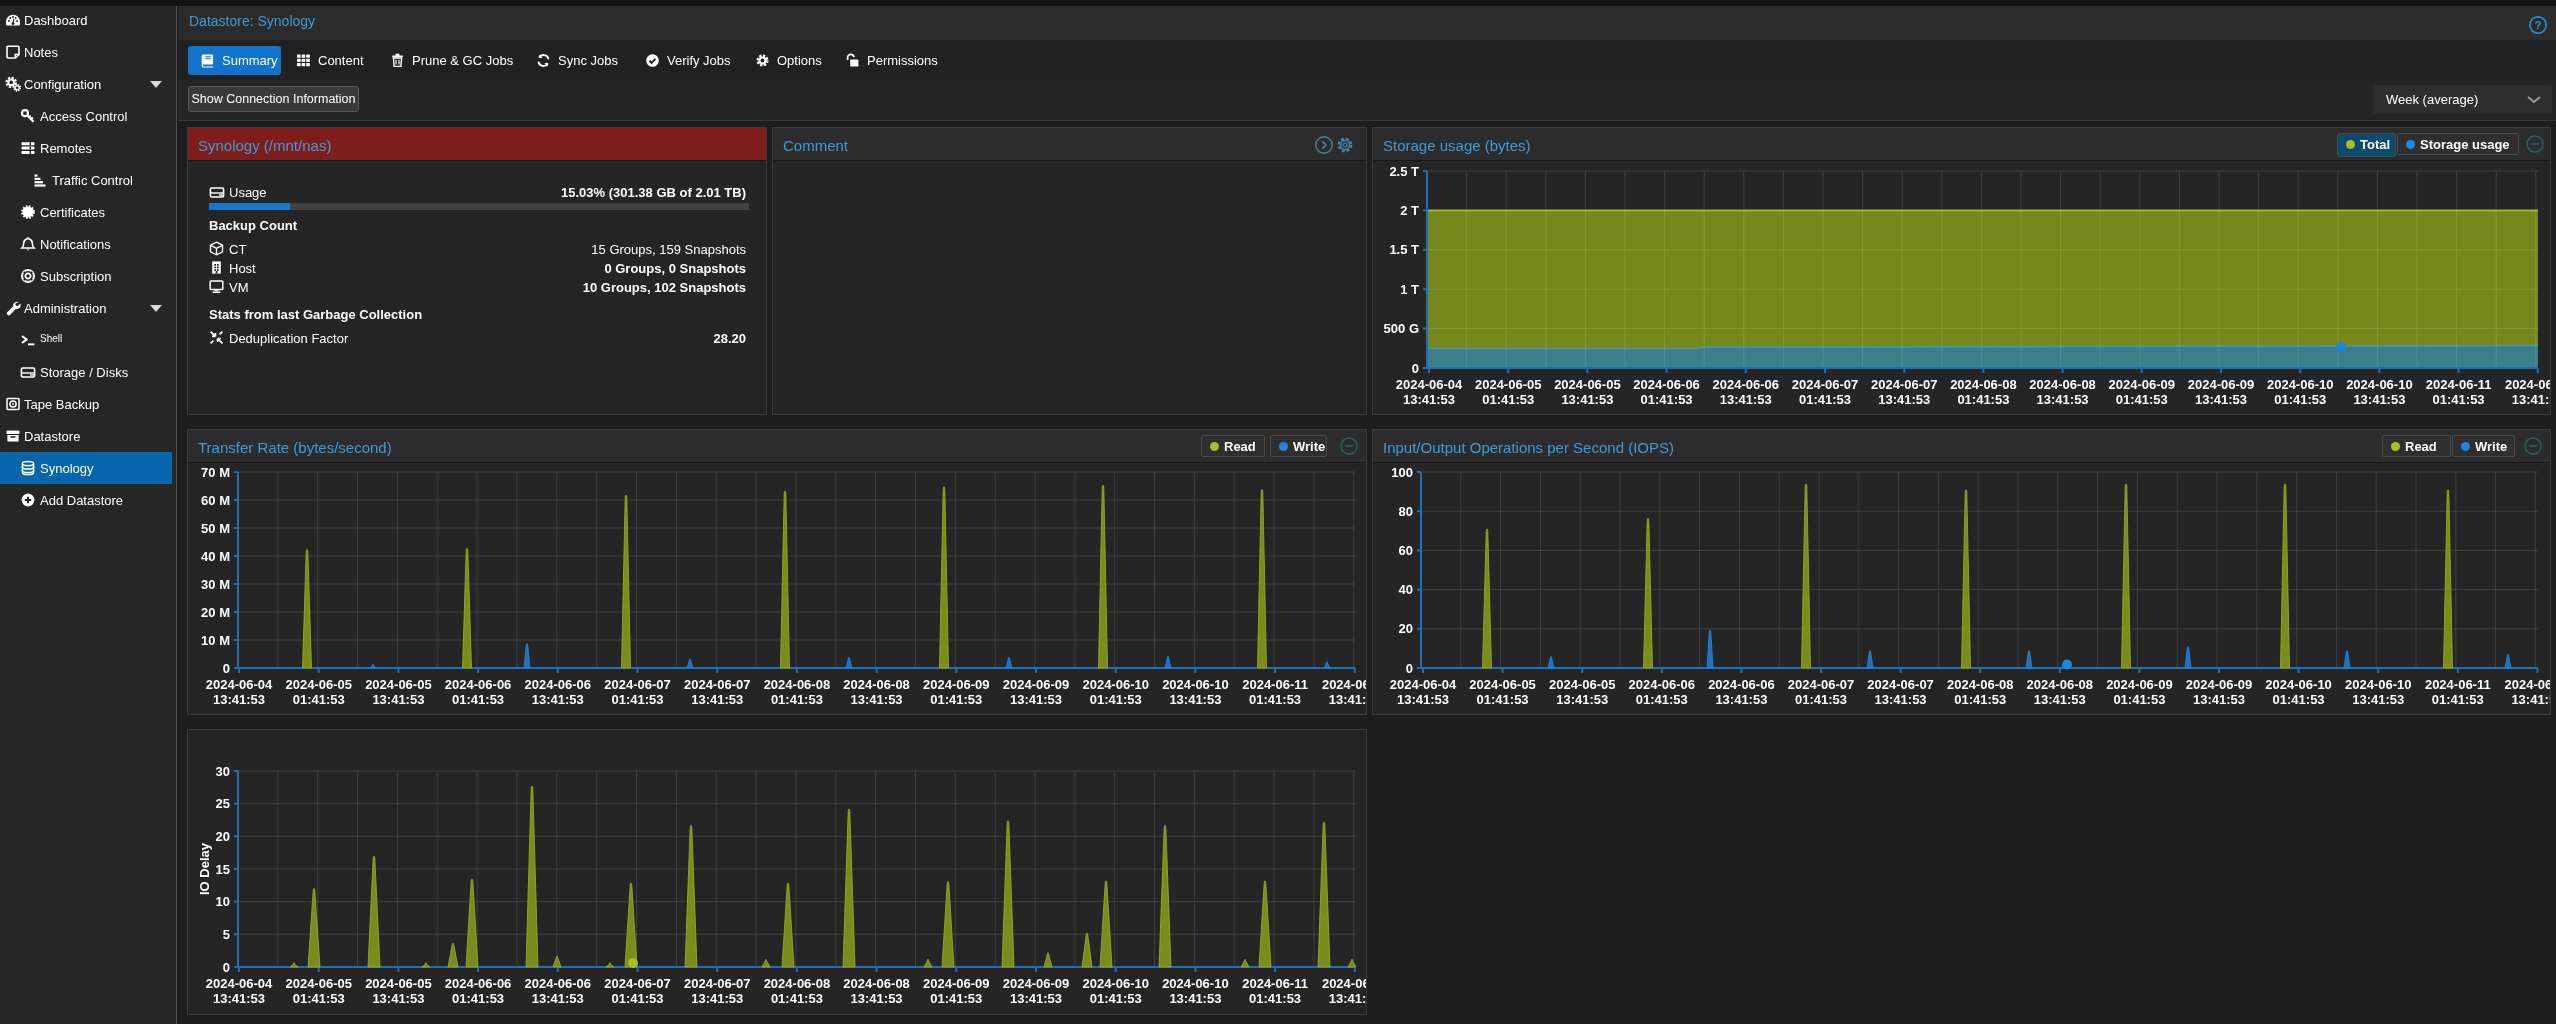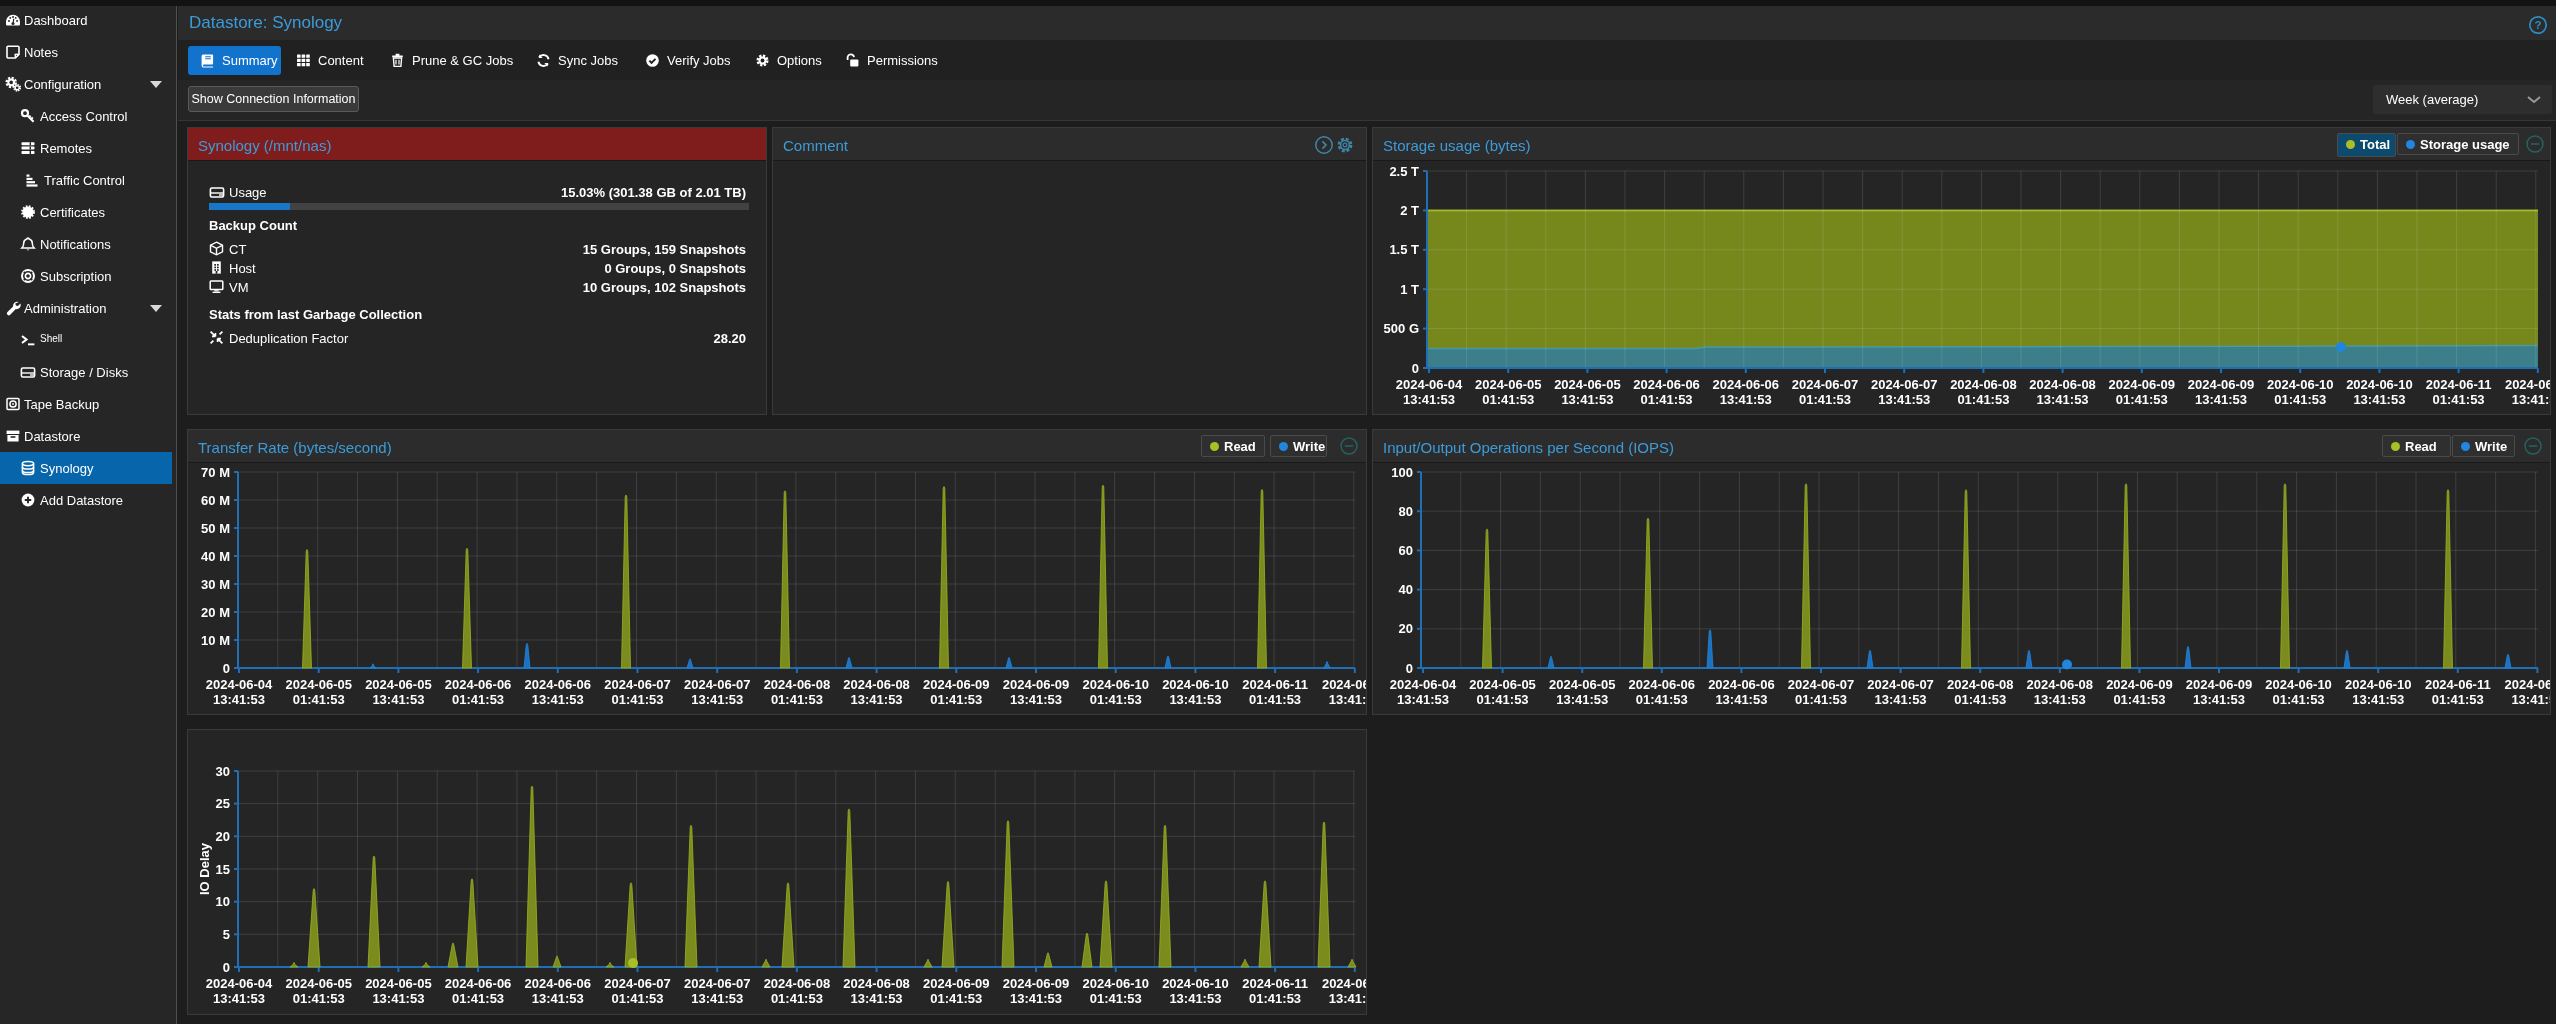--- a/index.html
+++ b/index.html
@@ -52,21 +52,21 @@
     <span style="position:absolute;left:20px;top:8px"><svg width="16" height="16" viewBox="0 0 16 16" style="">
         <rect x="1.5" y="2.2" width="13" height="3" rx="0.8" fill="#fff"></rect>
         <rect x="9.6" y="2.2" width="1.4" height="3" fill="#262626"></rect>
         <rect x="1.5" y="6.6" width="13" height="3" rx="0.8" fill="#fff"></rect>
         <rect x="9.6" y="6.6" width="1.4" height="3" fill="#262626"></rect>
         <rect x="1.5" y="11.0" width="13" height="3" rx="0.8" fill="#fff"></rect>
         <rect x="9.6" y="11.0" width="1.4" height="3" fill="#262626"></rect>
       </svg></span>
     <span style="position:absolute;left:40px;top:9px;font-size:13px;color:#fff;white-space:nowrap">Remotes</span>
   </div>
-<div style="position:absolute;left:4px;top:164px;width:172px;height:32px;">
+<div style="position:absolute;left:12px;top:164px;width:172px;height:32px;">
     <span style="position:absolute;left:20px;top:8px"><svg width="16" height="16" viewBox="0 0 16 16" style="">
         <rect x="2.5" y="2.5" width="3" height="2.2" fill="#fff"></rect>
       <rect x="2.5" y="5.8" width="6" height="2.2" fill="#fff"></rect>
       <rect x="2.5" y="9.1" width="8.5" height="2.2" fill="#fff"></rect>
       <rect x="2.5" y="12.4" width="11" height="2.2" fill="#fff"></rect>
       </svg></span>
     <span style="position:absolute;left:40px;top:9px;font-size:13px;color:#fff;white-space:nowrap">Traffic Control</span>
   </div>
 <div style="position:absolute;left:0;top:196px;width:172px;height:32px;">
     <span style="position:absolute;left:20px;top:8px"><svg width="16" height="16" viewBox="0 0 16 16" style="">
@@ -137,21 +137,21 @@
     <span style="position:absolute;left:40px;top:9px;font-size:13px;color:#fff;white-space:nowrap">Synology</span>
   </div>
 <div style="position:absolute;left:0;top:484px;width:172px;height:32px;">
     <span style="position:absolute;left:20px;top:8px"><svg width="16" height="16" viewBox="0 0 16 16" style="">
         <circle cx="8" cy="8" r="6.4" fill="#fff"></circle>
       <path d="M8,4.8 v6.4 M4.8,8 h6.4" stroke="#262626" stroke-width="1.9"></path>
       </svg></span>
     <span style="position:absolute;left:40px;top:9px;font-size:13px;color:#fff;white-space:nowrap">Add Datastore</span>
   </div>
 <div style="position:absolute;left:178px;top:6px;width:2378px;height:34px;background:#2b2b2b"></div>
-<div style="position:absolute;left:189px;top:13px;font-size:17px;color:#3d9bd9">Datastore: Synology</div>
+<div style="position:absolute;left:189px;top:13px;font-size:14px;color:#3d9bd9">Datastore: Synology</div>
 <span style="position:absolute;left:2528px;top:15px"><svg width="20" height="20" viewBox="0 0 20 20" style="">
       <circle cx="10" cy="10" r="8.2" fill="none" stroke="#2b8dc4" stroke-width="1.7"></circle>
       <text x="10" y="14.2" font-family="Liberation Sans" font-size="11.5" font-weight="bold" fill="#2b8dc4" text-anchor="middle">?</text>
     </svg></span>
 <div style="position:absolute;left:178px;top:40px;width:2378px;height:40px;background:#212121"></div>
 <div style="position:absolute;left:188px;top:46px;width:93px;height:29px;background:#1173cc;border-radius:3px"></div>
 <span style="position:absolute;left:200px;top:53px"><svg width="15" height="15" viewBox="0 0 15 15" style="">
       <path d="M3.2,1.6 h9 a0.9,0.9 0 0 1 0.9,0.9 v8 a0.9,0.9 0 0 1 -0.9,0.9 h-8.2 a1.1,1.1 0 0 0 0,2.2 h9.1 v1 h-9.3 a2.2,2.2 0 0 1 -2.2,-2.2 v-9.2 a1.6,1.6 0 0 1 1.6,-1.6 z" fill="#fff"></path>
       <path d="M5.2,3.8 h5.6 M5.2,5.8 h5.6" stroke="#1173cc" stroke-width="1.1"></path>
     </svg></span>
@@ -219,21 +219,21 @@
       <span style="position:absolute;right:20px;top:24px;font-size:13px;font-weight:bold;color:#fff">15.03% (301.38 GB of 2.01 TB)</span>
       <div style="position:absolute;left:21px;top:42px;width:540px;height:7px;background:#424242">
         <div style="width:81px;height:7px;background:#1776c8"></div>
       </div>
       <span style="position:absolute;left:21px;top:57px;font-size:13px;font-weight:bold;color:#fff">Backup Count</span>
       <span style="position:absolute;left:21px;top:80px"><svg width="15" height="15" viewBox="0 0 15 15" style="">
           <path d="M7.5,1.2 L13.5,4.2 v6.6 L7.5,13.8 L1.5,10.8 V4.2 Z" fill="none" stroke="#fff" stroke-width="1.4"></path>
       <path d="M1.7,4.4 L7.5,7.3 L13.3,4.4 M7.5,7.3 V13.6" fill="none" stroke="#fff" stroke-width="1.4"></path>
         </svg></span>
       <span style="position:absolute;left:41px;top:81px;font-size:13px;color:#fff">CT</span>
-      <span style="position:absolute;right:20px;top:81px;font-size:13px;font-weight:bold;color:#fff">15 Groups, 159 Snapshots</span>
+      <span style="position:absolute;right:20px;top:81px;font-size:13px;font-weight:normal;color:#fff">15 Groups, 159 Snapshots</span>
       <span style="position:absolute;left:21px;top:99px"><svg width="15" height="15" viewBox="0 0 15 15" style="">
           <rect x="3.2" y="1.4" width="8.6" height="12.2" fill="#fff"></rect>
           <rect x="5.3" y="4.0" width="1.7" height="1.7" fill="#252525"></rect>
           <rect x="8.0" y="4.0" width="1.7" height="1.7" fill="#252525"></rect>
           <rect x="5.3" y="6.6" width="1.7" height="1.7" fill="#252525"></rect>
           <rect x="8.0" y="6.6" width="1.7" height="1.7" fill="#252525"></rect>
           <rect x="5.3" y="9.2" width="1.7" height="1.7" fill="#252525"></rect>
           <rect x="8.0" y="9.2" width="1.7" height="1.7" fill="#252525"></rect>
       <rect x="6.6" y="11" width="1.8" height="2.6" fill="#252525"></rect>
         </svg></span>

